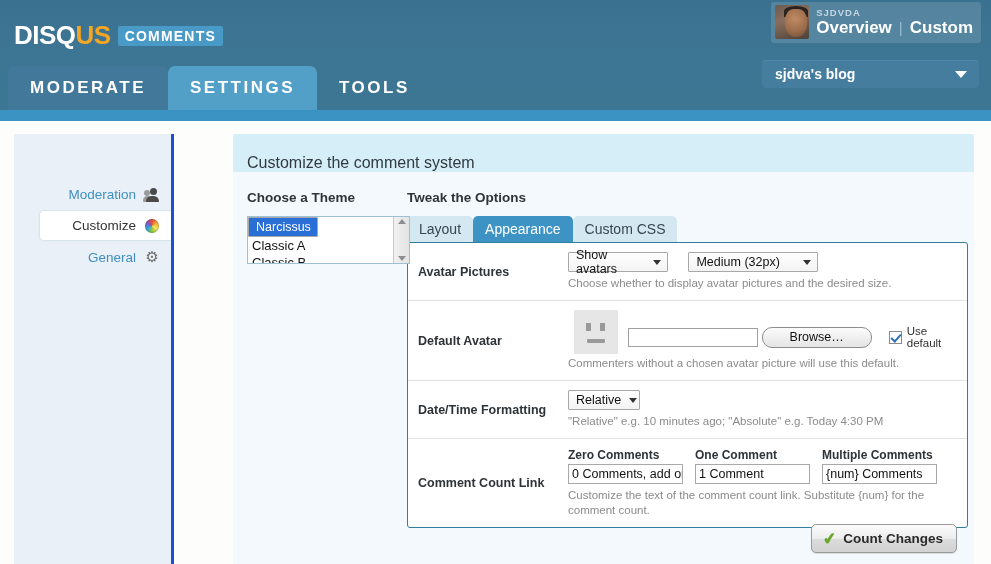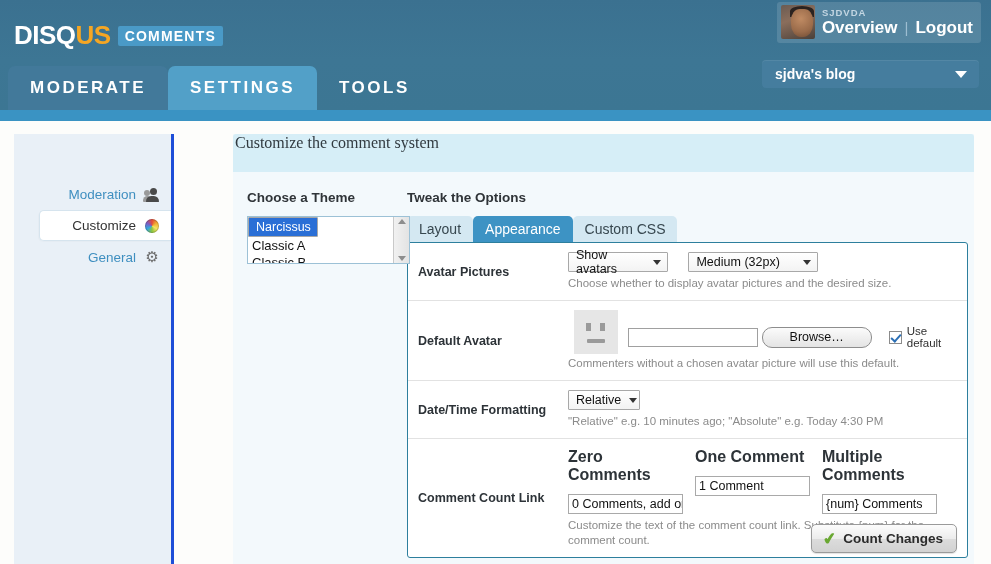--- a/index.html
+++ b/index.html
@@ -138,23 +138,22 @@
     color:#6d6d6d;font-size:15px;line-height:14px;text-align:center;
   }
 
   
   .content{
     position:absolute;left:233px;top:134px;width:741px;height:430px;
     background:#f3f9fc;
   }
   .content-head{
     height:38px;background:#d6eef7;
-    display:flex;align-items:flex-start;padding-left:2px;
+    display:flex;align-items:flex-end;padding-left:14px;
     border-radius:3px 3px 0 0;
-    font-family:Liberation Serif, serif;
   }
   .content-head .title{font-size:16px;color:#313a40;}
 
   .cols{display:flex;padding:18px 14px 0 14px;}
   .col-theme{width:145px;flex:none;}
   .col-opts{flex:1;margin-left:15px;}
 
   .section-title{
     font-size:13.5px;font-weight:bold;color:#2f3438;margin:0 0 11px 0;
   }
@@ -244,21 +243,21 @@
   }
   .chk:after{
     content:"";position:absolute;left:3px;top:0px;width:4px;height:8px;
     border:solid #2b6fb5;border-width:0 2px 2px 0;transform:rotate(42deg);
   }
   .chk-label{font-size:11.5px;color:#303030;margin-left:5px;}
 
   
   .cc-grid{display:flex;}
   .cc-field{margin-right:12px;}
-  .cc-head{font-size:16px;font-weight:bold;color:#2d3338;margin-bottom:10px;}
+  .cc-head{font-size:12px;font-weight:bold;color:#2d3338;margin-bottom:2px;}
   .cc-input{
     width:115px;height:20px;box-sizing:border-box;
     border:1px solid #a9a9a9;background:#ffffff;
     font-size:12.5px;color:#111111;padding:0 3px;
     display:flex;align-items:center;overflow:hidden;white-space:nowrap;
   }
 
   
   .save-wrap{position:absolute;right:17px;top:390px;}
   .save-btn{
@@ -297,21 +296,21 @@
       <div class="avatar">
         <div class="hair"></div>
         <div class="face"></div>
         <div class="apple"></div>
       </div>
       <div class="user-meta">
         <span class="user-name">SJDVDA</span>
         <div class="user-links">
           <a href="#">Overview</a>
           <span class="user-sep">|</span>
-          <a href="#">Logout</a>
+          <a href="#">Custom</a>
         </div>
       </div>
     </div>
 
     <div class="blog-select">
       <span class="label">sjdva's blog</span>
       <span class="caret-white"></span>
     </div>
   </div>
   <div class="topbar-underline"></div>

